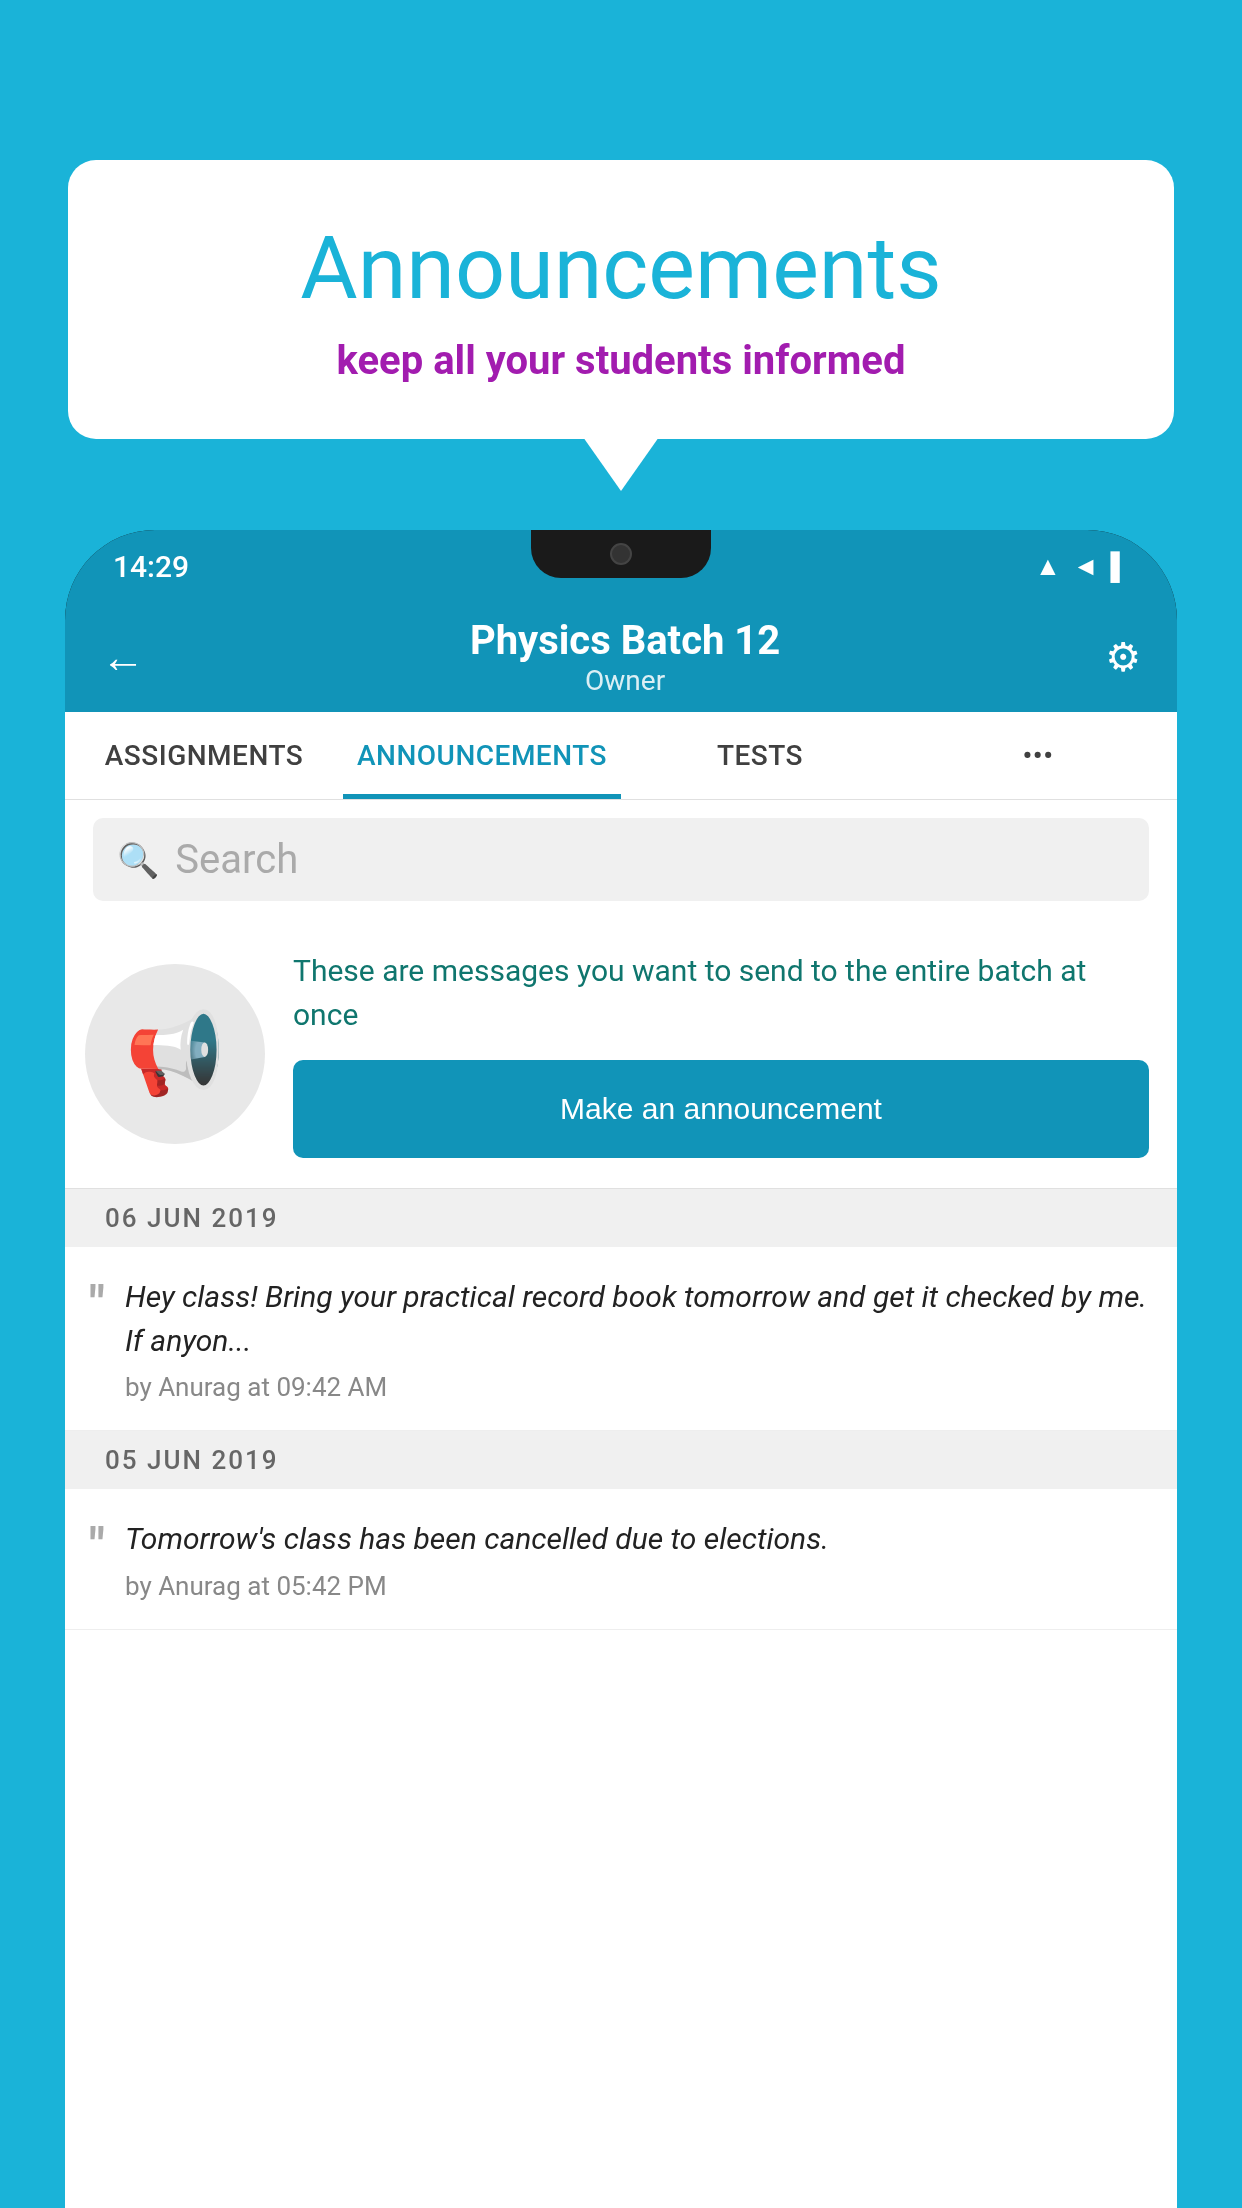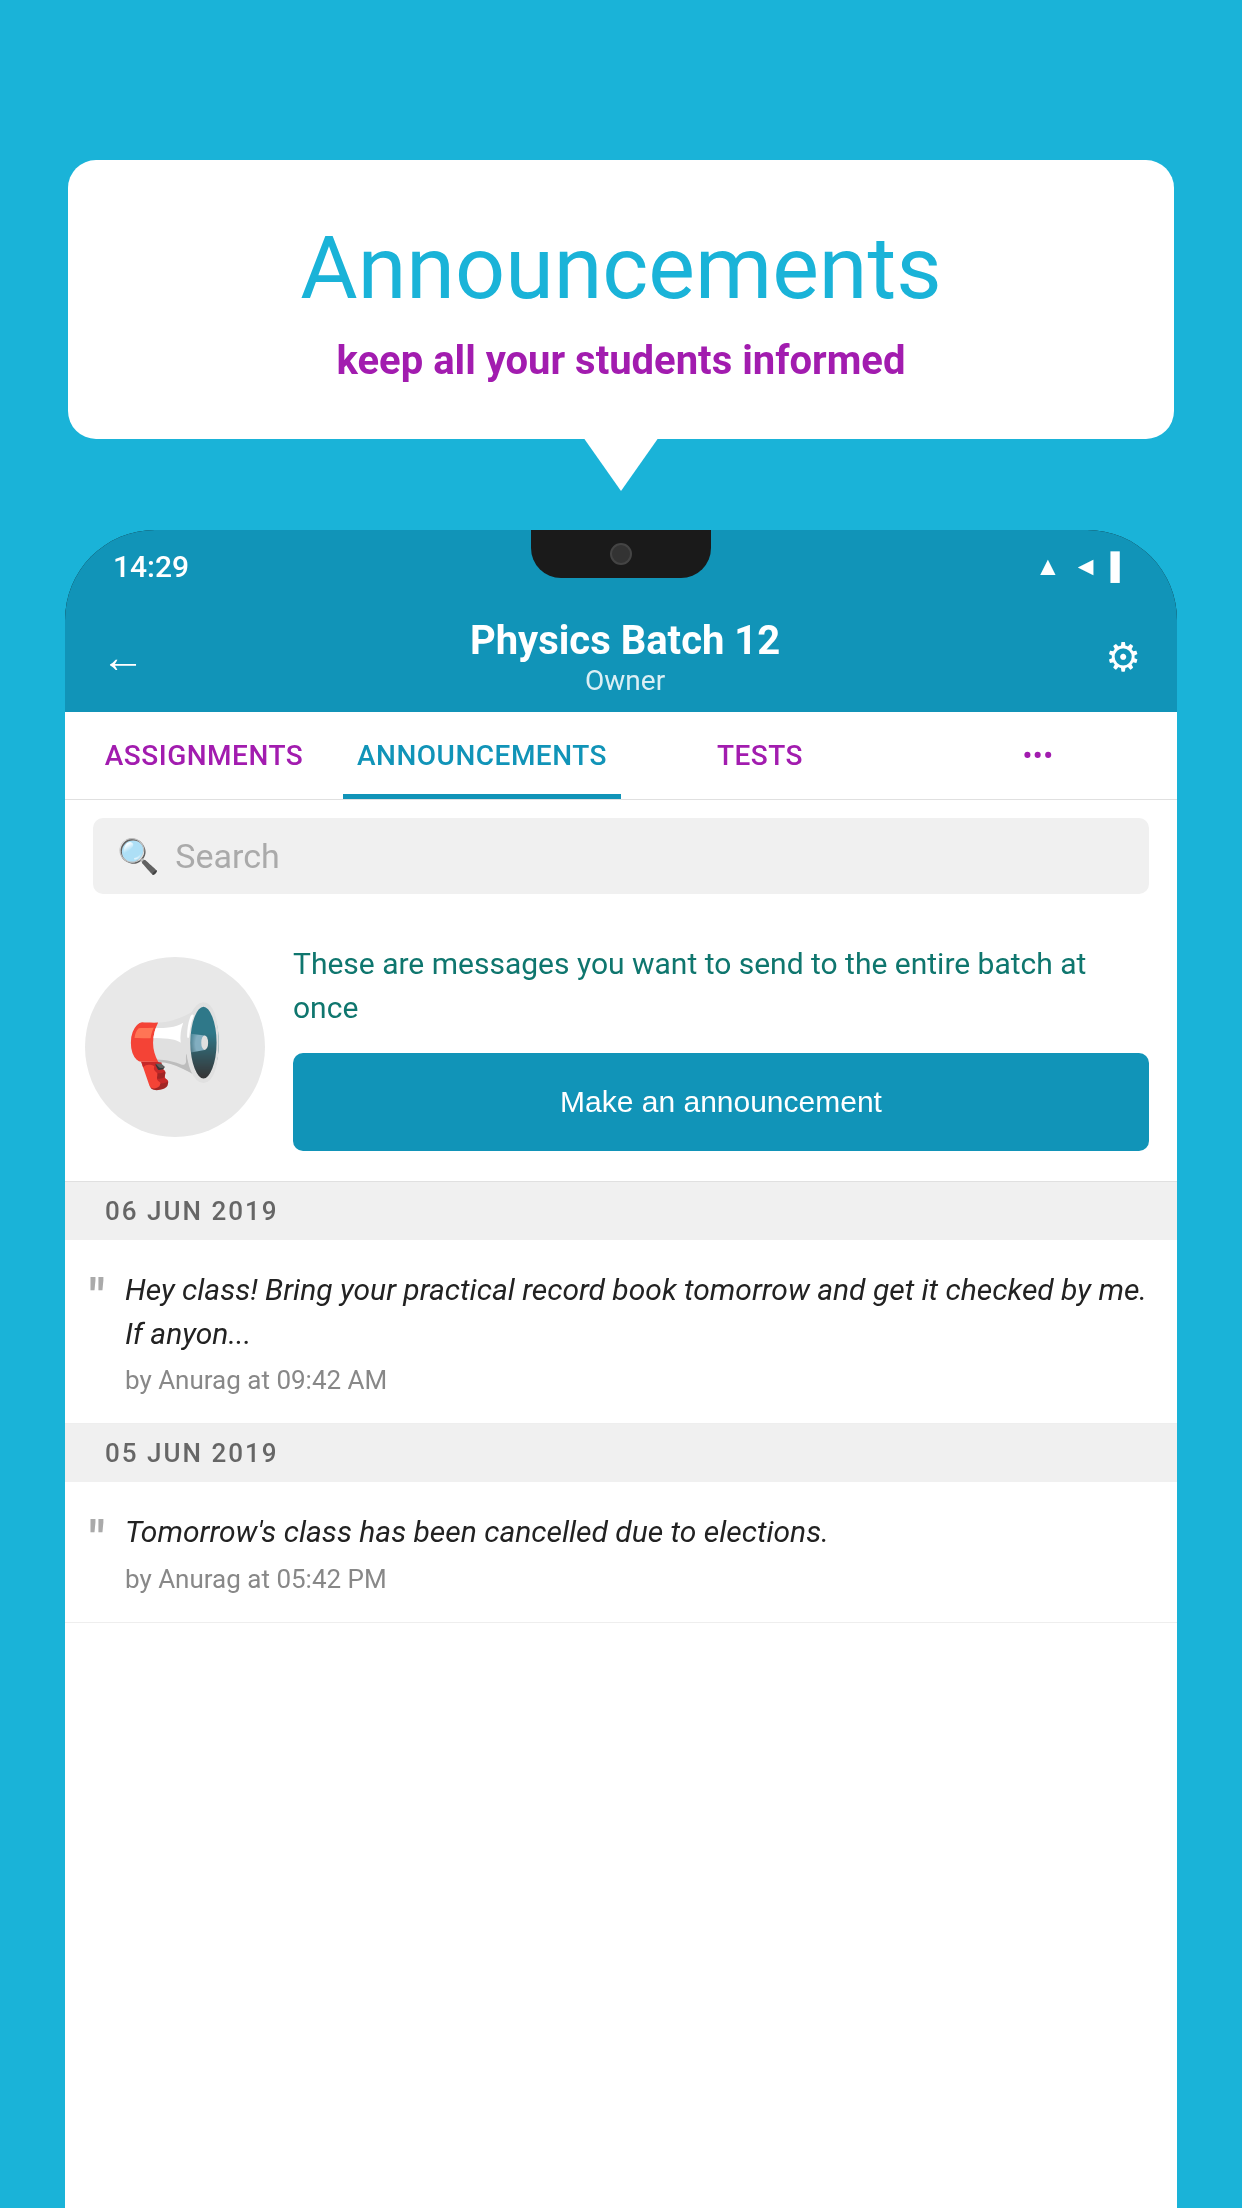--- a/index.html
+++ b/index.html
@@ -153,21 +153,21 @@
       align-items: stretch;
       border-bottom: 1px solid #e0e0e0;
     }
     .tab-item {
       flex: 1;
       display: flex;
       align-items: center;
       justify-content: center;
       font-size: 28px;
       font-weight: 500;
-      color: #a21caf;
+      color: #404040;
       cursor: pointer;
       position: relative;
       letter-spacing: 0.5px;
     }
     .tab-item.active {
       color: #1194b8;
     }
     .tab-item.active::after {
       content: '';
       position: absolute;
@@ -197,21 +197,21 @@
       align-items: center;
       padding: 18px 24px;
       gap: 16px;
     }
     .search-icon-el {
       color: #999;
       font-size: 34px;
     }
     .search-text {
       color: #aaa;
-      font-size: 34px;
+      font-size: 40px;
     }
 
     
     .announcement-placeholder {
       display: flex;
       align-items: center;
       padding: 30px 28px 30px 20px;
       gap: 28px;
       border-bottom: 1px solid #e0e0e0;
     }

